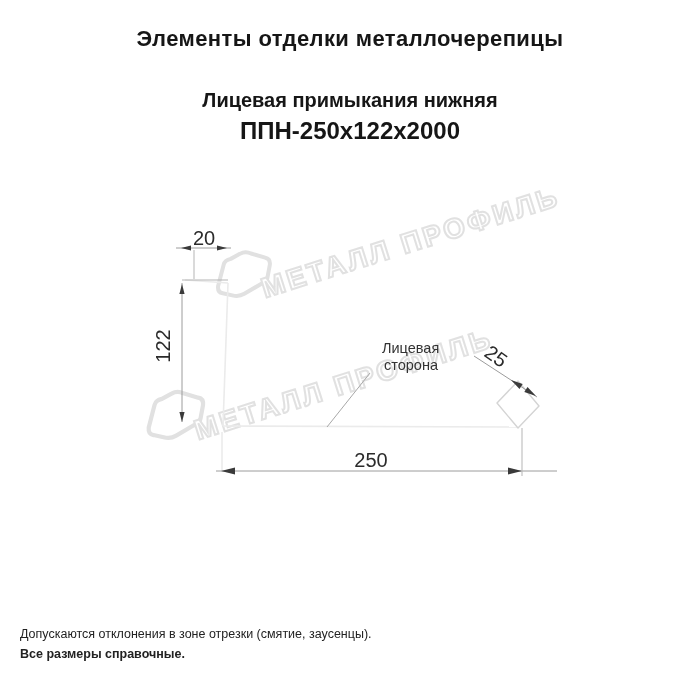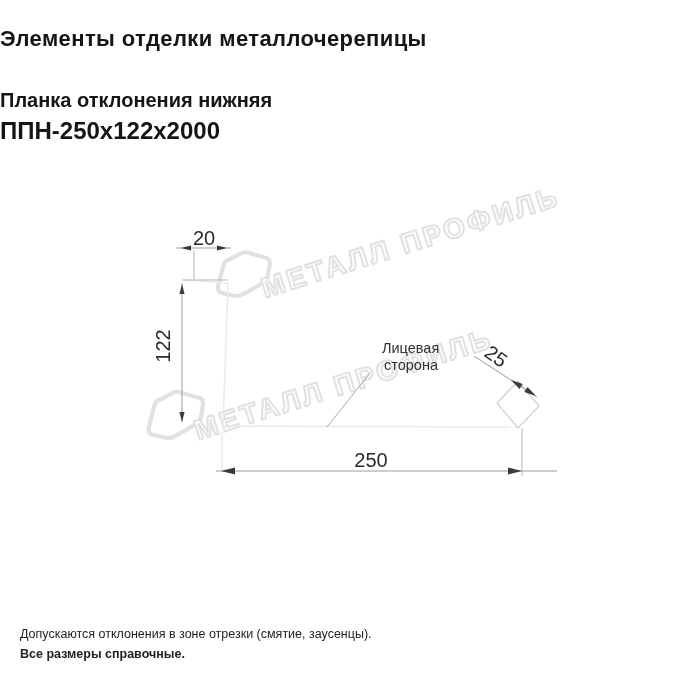--- a/index.html
+++ b/index.html
@@ -1,21 +1,21 @@
 <!DOCTYPE html>
 <html><head>
 <meta charset="utf-8">
 <style>
   html,body{margin:0;padding:0;}
   body{
     width:700px;height:700px;background:#ffffff;position:relative;overflow:hidden;
     font-family:"Liberation Sans", sans-serif;
   }
   .title{
-    position:absolute;left:0;width:700px;color:#161616;
+    position:absolute;left:0;width:700px;text-align:center;color:#161616;
     font-weight:bold;white-space:nowrap;
   }
   .title-main{top:26px;font-size:22px;letter-spacing:0.4px;}
   .title-sub{top:89px;font-size:20px;}
   .title-model{top:117px;font-size:24px;}
   .drawing-svg{position:absolute;left:0;top:0;width:700px;height:700px;}
   .footer{
     position:absolute;left:20px;color:#222222;font-size:12.5px;line-height:17px;
   }
   .footer-1{top:646px;font-weight:bold;}
@@ -31,21 +31,21 @@
     letter-spacing:3px;fill:#ffffff;stroke:#e1e1e1;stroke-width:2;
   }
   .wm-cloud{fill:#ffffff;stroke:#e1e1e1;stroke-width:4;stroke-linejoin:round;}
   .label-text{fill:#333333;font-size:14.5px;font-family:"Liberation Sans",sans-serif;}
   .leader{stroke:#a8a8a8;stroke-width:1;fill:none;}
 </style>
 </head>
 <body>
 
 <div class="title title-main">Элементы отделки металлочерепицы</div>
-<div class="title title-sub">Планка отклонения нижняя</div>
+<div class="title title-sub">Лицевая примыкания нижняя</div>
 <div class="title title-model">ППН-250х122х2000</div>
 
 <svg class="drawing-svg" viewBox="0 0 700 700" xmlns="http://www.w3.org/2000/svg">
 
   <g>
     <path class="wm-cloud" transform="translate(206,258) rotate(-12)" d="M6,30 L16,10 Q18,6 24,6 L34,3 Q40,1 45,5 L58,12 Q63,14 61,20 L56,32 Q54,36 48,37 L30,43 Q24,45 18,42 L9,38 Q4,36 6,30 Z"></path>
     <text class="wm-text" x="265" y="298" transform="rotate(-17.5 265 298)">МЕТАЛЛ ПРОФИЛЬ</text>
   </g>
 
   <g>

